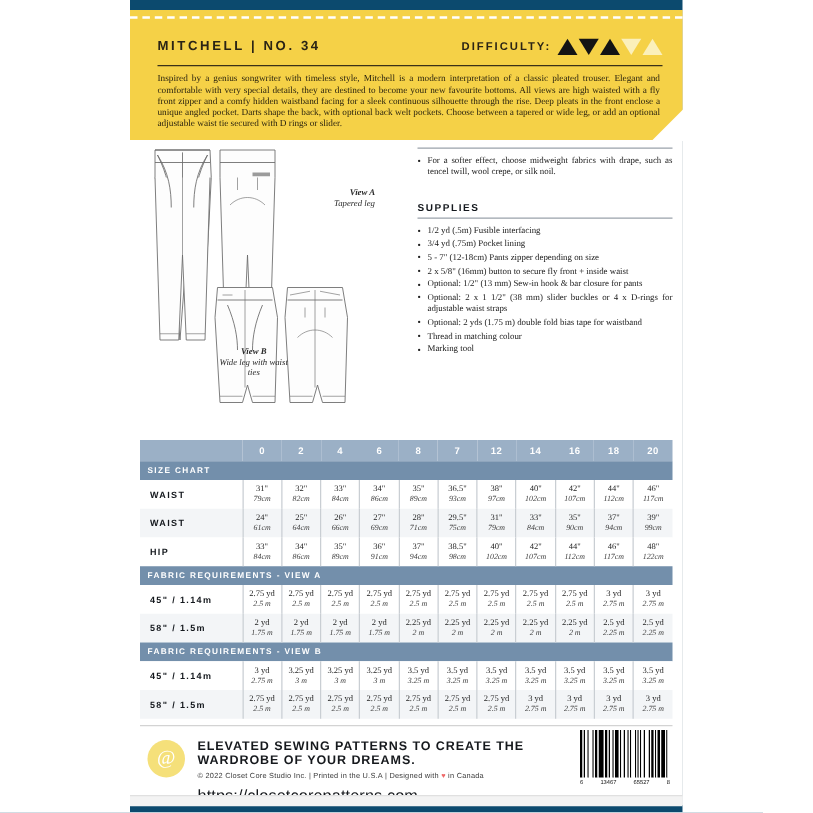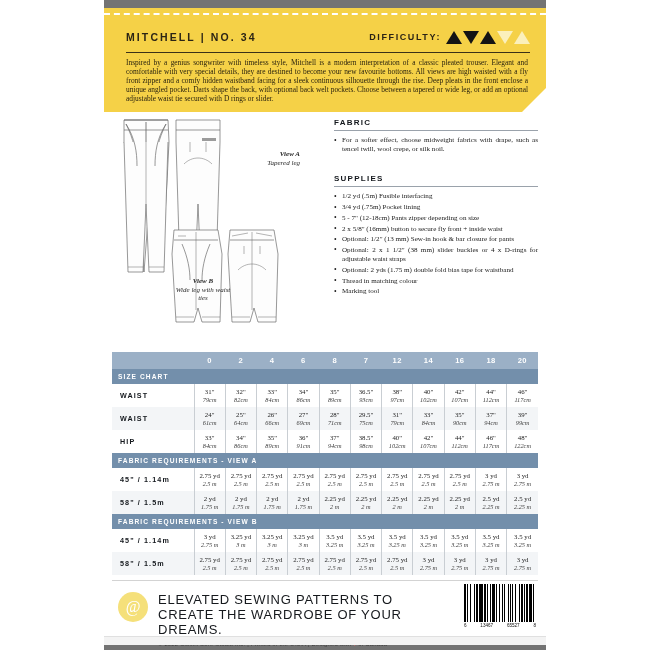--- a/index.html
+++ b/index.html
@@ -4,21 +4,21 @@
 <style>
   html,body{margin:0;padding:0;}
   body{
     width:650px;height:650px;overflow:hidden;
     background:#ffffff;
     font-family:"Liberation Sans",sans-serif;
     color:#1b1b1b;
   }
   .page{
     position:relative;width:650px;height:650px;
-    background:#737373;
+    background:#0c4a6e;
     box-sizing:border-box;
   }
   
   .envelope{
     position:absolute;left:104px;top:8px;width:442px;height:636px;
     background:#ffffff;
     border:1px solid #d8d8d8;
     box-shadow:0 0 0 0 rgba(0,0,0,0);
     box-sizing:border-box;
   }
@@ -147,21 +147,21 @@
     position:absolute;left:6px;top:12px;width:30px;height:30px;border-radius:50%;
     background:#f5e07a;
   }
   .logo-glyph{
     position:absolute;left:50%;top:50%;transform:translate(-50%,-50%);
     font-family:"Liberation Serif",serif;font-size:16px;color:#ffffff;font-weight:400;
     line-height:1;
   }
   .foot-text{position:absolute;left:46px;top:12px;width:290px;}
   .foot-head{
-    font-size:13px;letter-spacing:.75px;font-weight:400;color:#16191d;margin-bottom:4px;
+    font-size:10px;letter-spacing:.75px;font-weight:700;color:#16191d;margin-bottom:4px;
   }
   .foot-copy{
     font-size:5.9px;letter-spacing:.2px;color:#3b3b3b;margin-bottom:5px;
   }
   .foot-copy .heart{color:#ef6a6a;}
   .foot-url{
     font-size:13px;letter-spacing:.1px;color:#15181c;
   }
   .barcode{position:absolute;left:352px;top:4px;width:72px;height:48px;}
   .bc-bars{position:absolute;left:0;top:0;width:72px;height:38px;display:flex;align-items:flex-end;}
@@ -267,21 +267,20 @@
         <span class="sub">Tapered leg</span>
       </div>
       <div class="illo-cap cap-b">
         <span>View B</span><br>
         <span class="sub">Wide leg with waist ties</span>
       </div>
     </div>
 
     <div class="info">
       <div>
-        <div class="sec-title">FABRIC</div>
         <div class="sec-rule"></div>
         <ul class="sec-list">
           <li>For a softer effect, choose midweight fabrics with drape, such as tencel twill, wool crepe, or silk noil.</li>
         </ul>
       </div>
 
       <div class="supplies-block">
         <div class="sec-title">SUPPLIES</div>
         <div class="sec-rule"></div>
         <ul class="sec-list">

